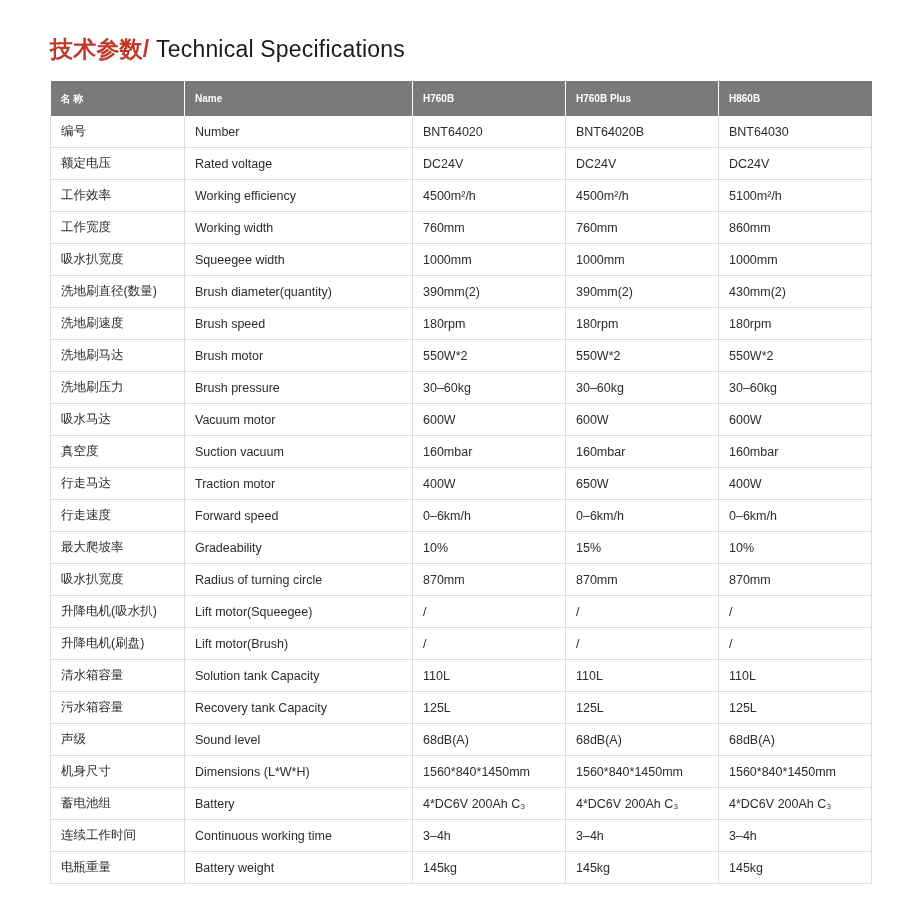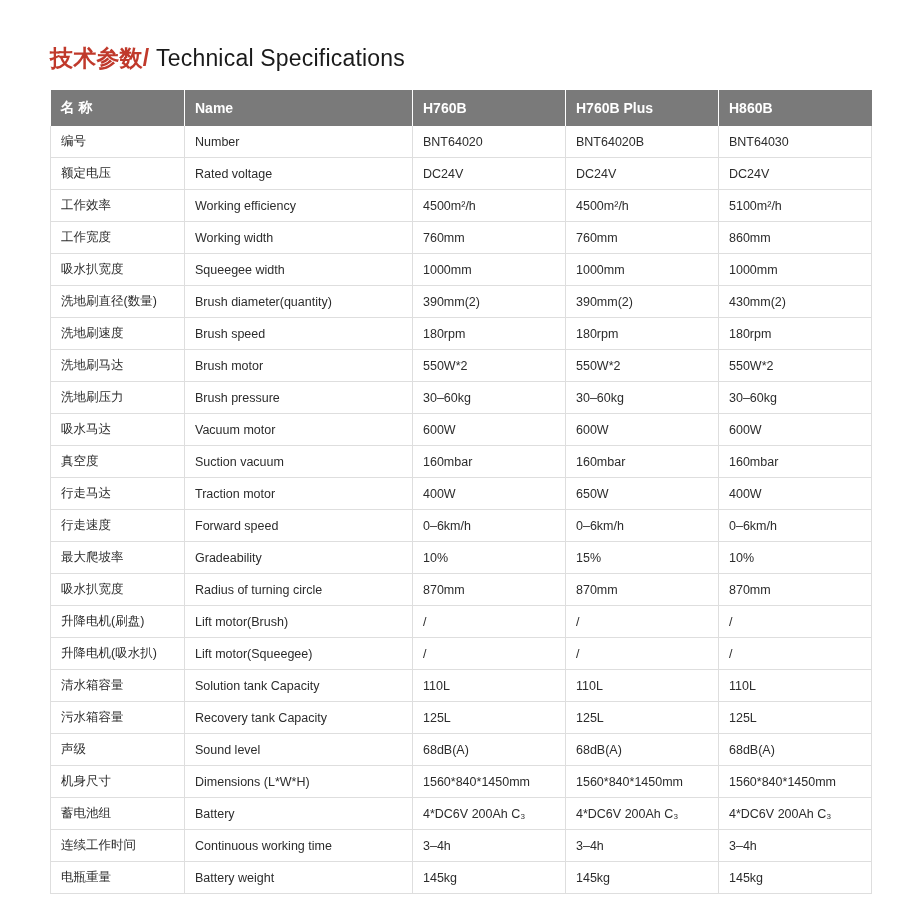--- a/index.html
+++ b/index.html
@@ -15,21 +15,21 @@
     -webkit-font-smoothing: antialiased;
   }
   .page {
     position: relative;
     width: 912px;
     height: 900px;
     box-sizing: border-box;
     padding: 0 40px;
   }
   .title {
-    padding-top: 44px;
+    padding-top: 35px;
     padding-left: 10px;
     font-size: 23px;
     line-height: 28px;
     letter-spacing: 0.2px;
     white-space: nowrap;
   }
   .title .cn {
     color: #c0392b;
     font-weight: bold;
   }
@@ -45,21 +45,21 @@
     margin-top: 18px;
     margin-left: 10px;
     border-collapse: collapse;
     width: 822px;
     table-layout: fixed;
     font-size: 12.5px;
   }
   table.spec thead th {
     background: #7a7a7a;
     color: #ffffff;
-    font-size: 14px;
+    font-size: 10px;
     font-weight: bold;
     text-align: left;
     padding: 9px 10px;
     border-right: 1px solid #ffffff;
     height: 17px;
     vertical-align: middle;
   }
   table.spec thead th:last-child {
     border-right: none;
   }
@@ -212,29 +212,29 @@
           <td>10%</td>
         </tr>
         <tr>
           <td class="cn-cell">吸水扒宽度</td>
           <td>Radius of turning circle</td>
           <td>870mm</td>
           <td>870mm</td>
           <td>870mm</td>
         </tr>
         <tr>
+          <td class="cn-cell">升降电机(吸水扒)</td>
+          <td>Lift motor(Squeegee)</td>
+          <td>/</td>
+          <td>/</td>
+          <td>/</td>
+        </tr>
+        <tr>
           <td class="cn-cell">升降电机(刷盘)</td>
           <td>Lift motor(Brush)</td>
-          <td>/</td>
-          <td>/</td>
-          <td>/</td>
-        </tr>
-        <tr>
-          <td class="cn-cell">升降电机(吸水扒)</td>
-          <td>Lift motor(Squeegee)</td>
           <td>/</td>
           <td>/</td>
           <td>/</td>
         </tr>
         <tr>
           <td class="cn-cell">清水箱容量</td>
           <td>Solution tank Capacity</td>
           <td>110L</td>
           <td>110L</td>
           <td>110L</td>

